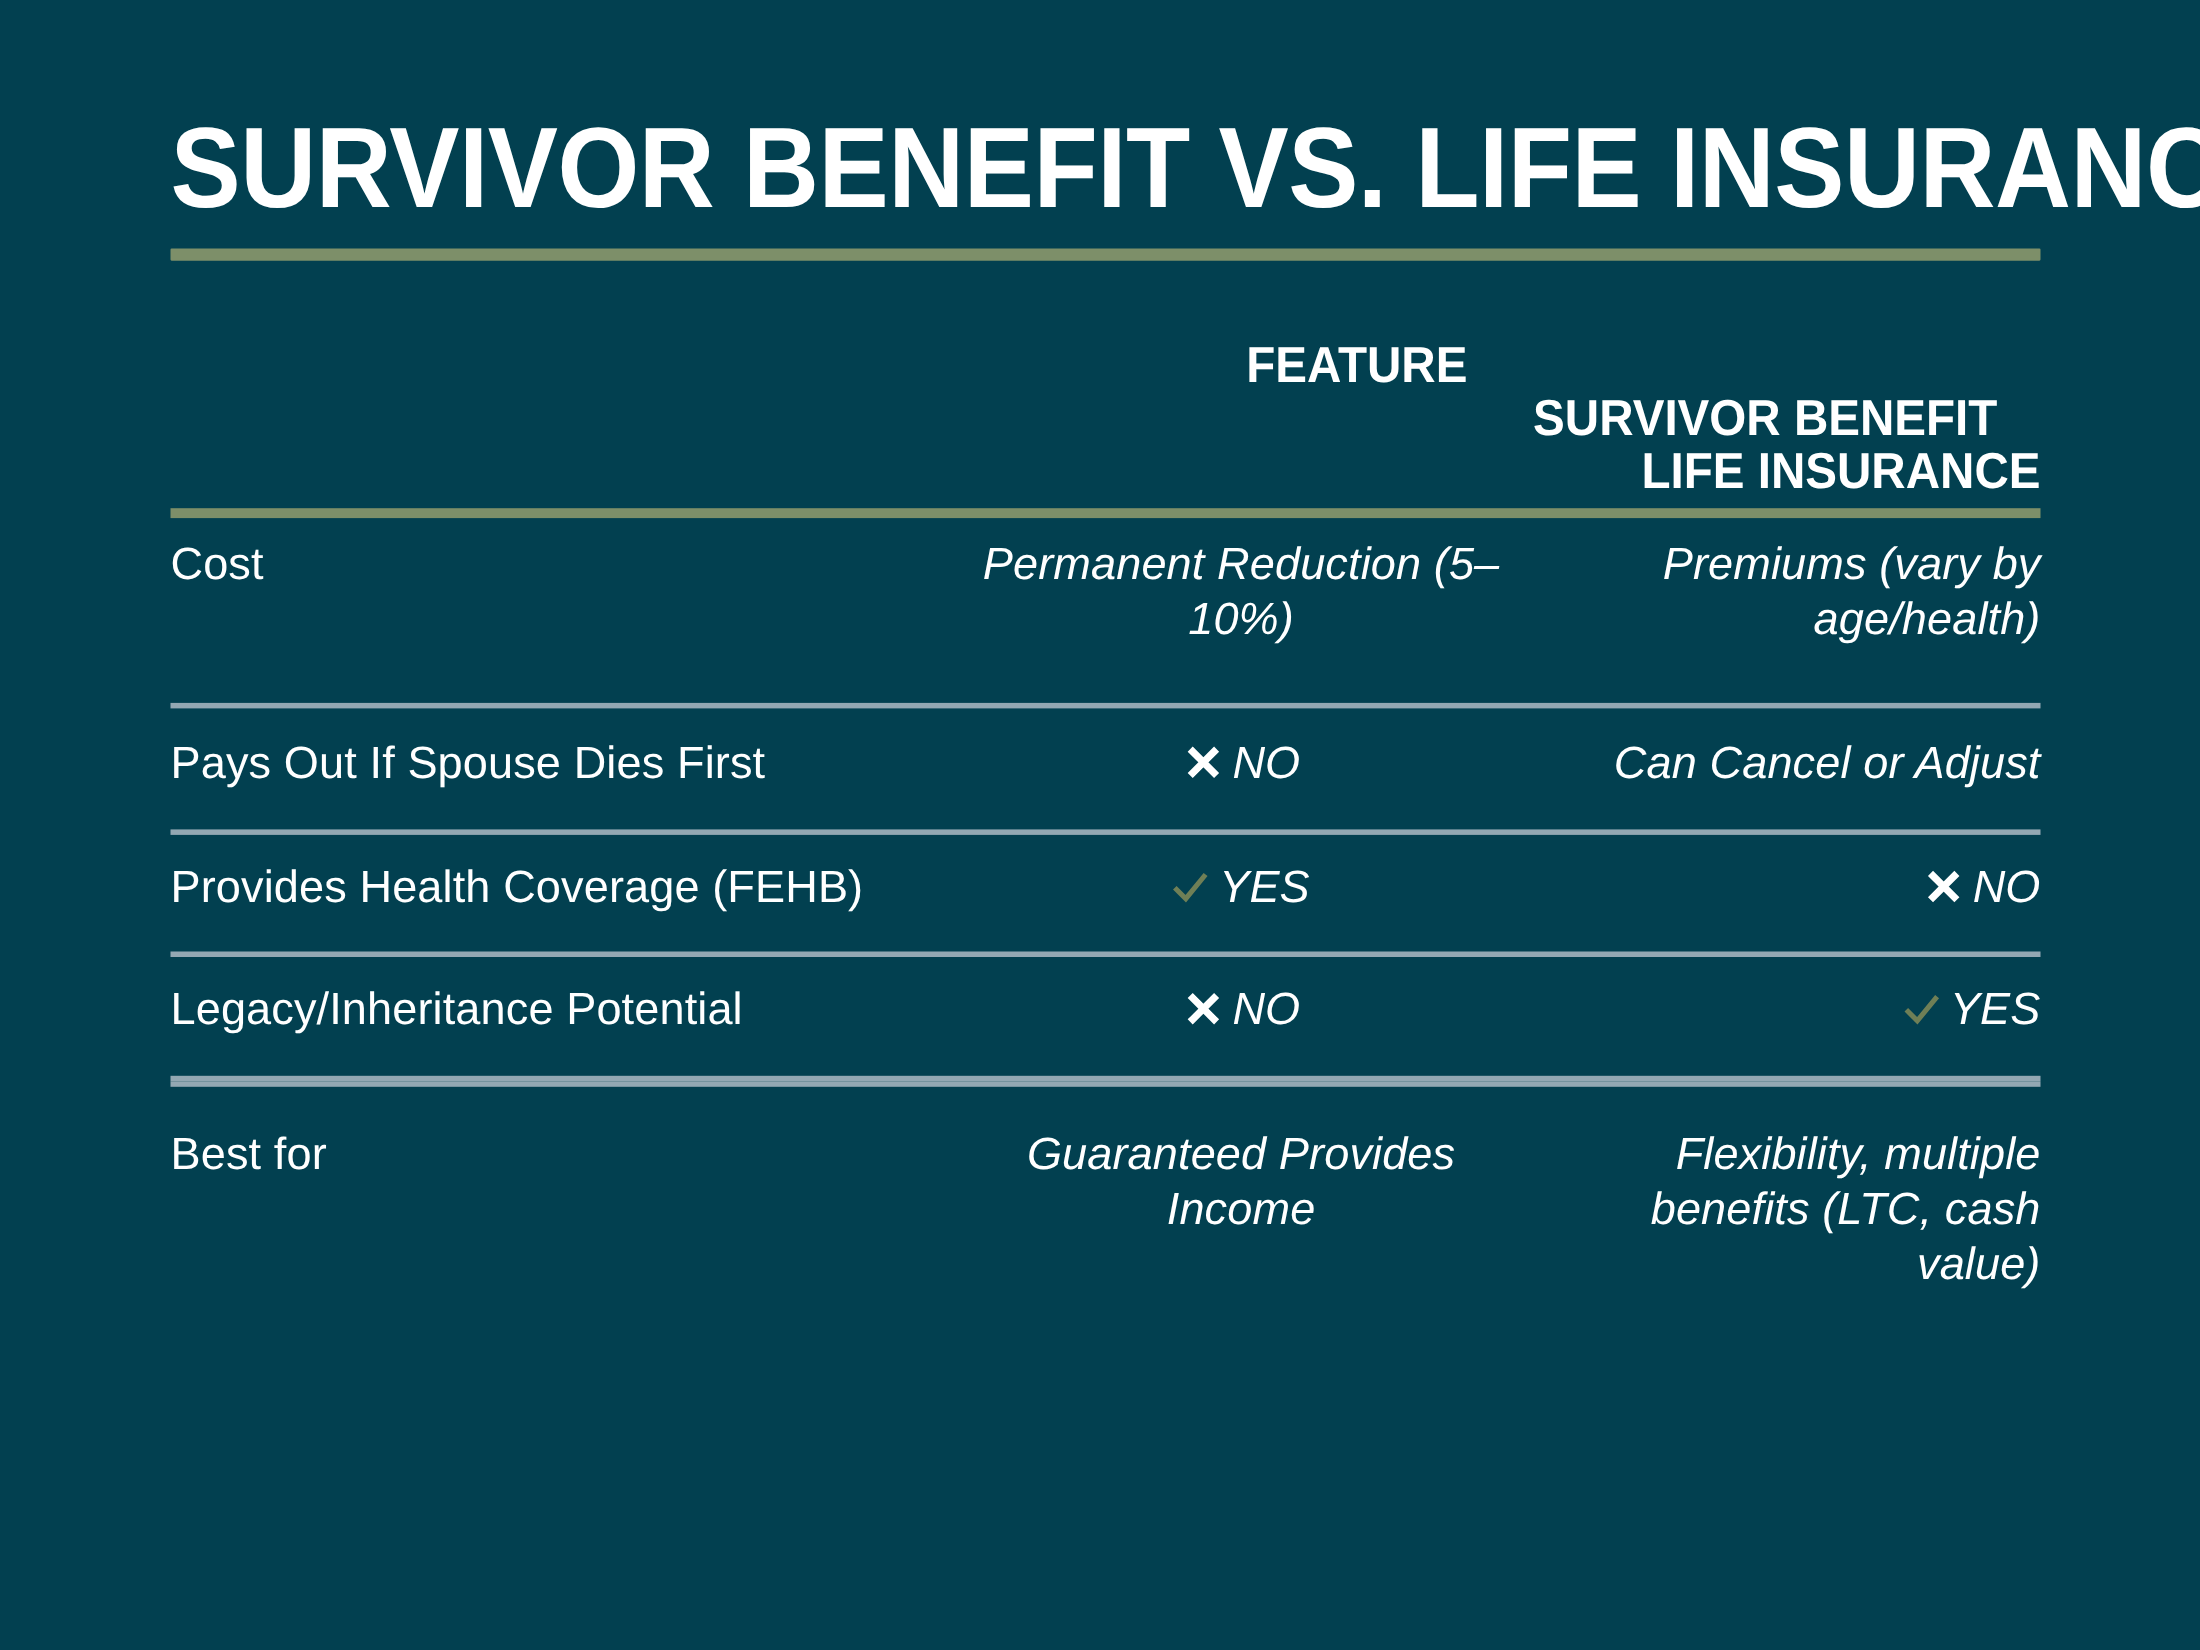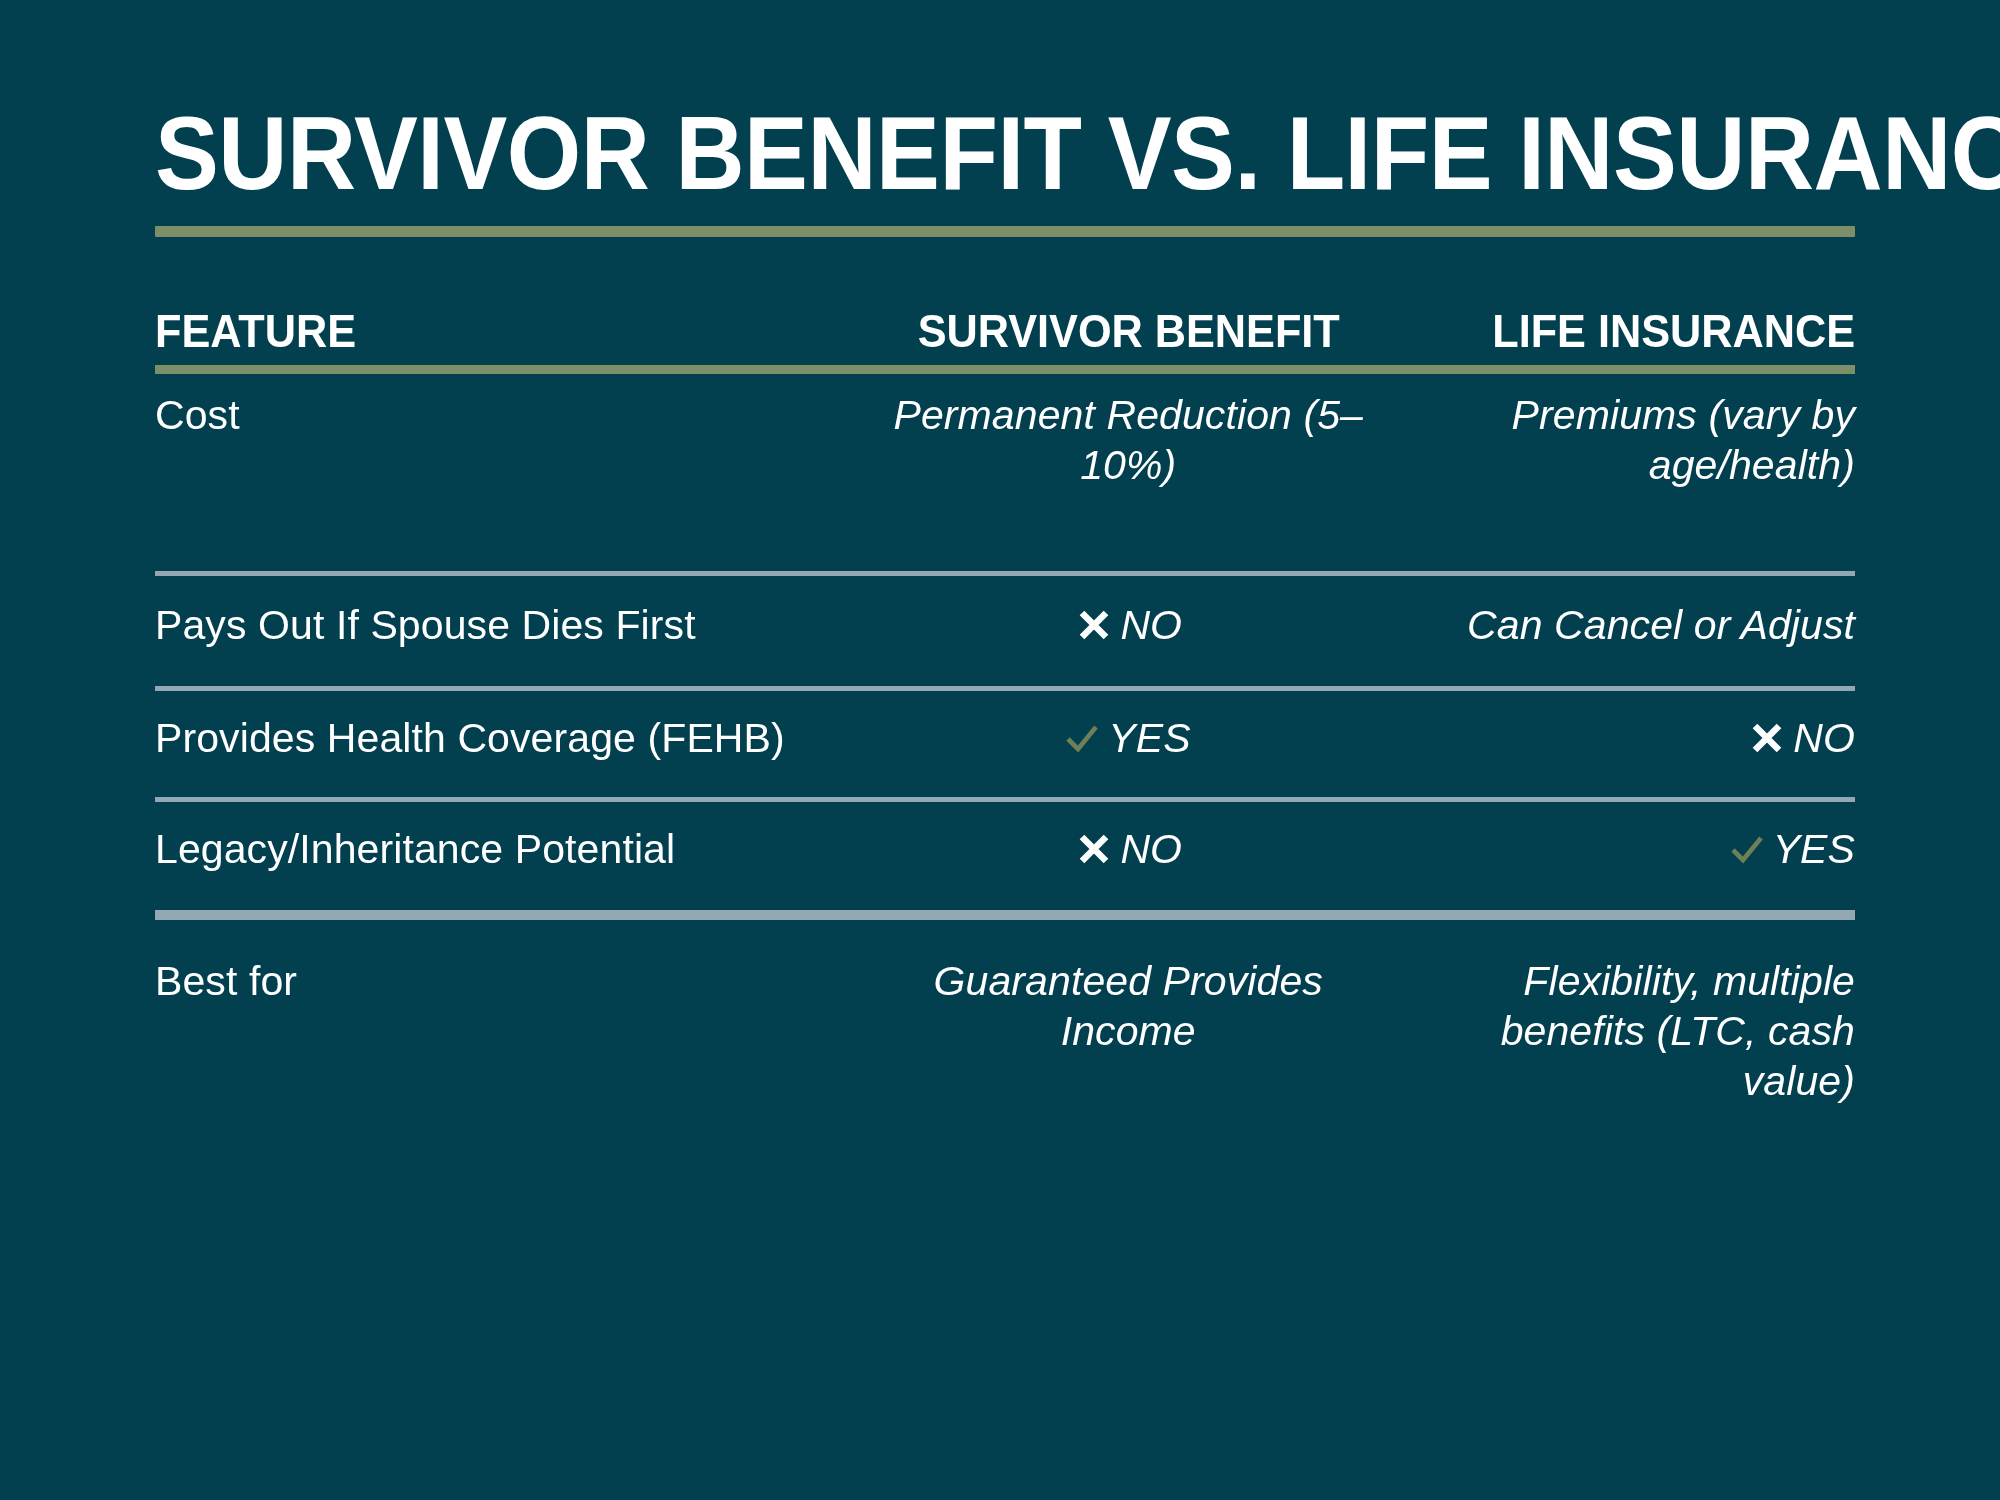--- a/index.html
+++ b/index.html
@@ -71,20 +71,21 @@
     box-sizing: border-box;
   }
   .col-feature  { width: 42.5%; padding-right: 22px; text-align: left;   }
   .col-survivor { width: 29.5%; padding: 0 10px;     text-align: center; }
   .col-life     { width: 28.0%; padding-left: 10px;  text-align: right;  }
 
   
   .header-row {
     align-items: flex-end;
     padding-bottom: 8px;
+    flex-direction: column;
   }
   .header-row .col {
     color: #ffffff;
     font-family: "Liberation Sans Narrow", "Liberation Sans", sans-serif;
     font-weight: 700;
     font-size: 46px;
     line-height: 1.05;
     letter-spacing: 0px;
     text-transform: uppercase;
     transform: scaleX(0.94);
@@ -136,21 +137,21 @@
   .mark {
     display: inline-block;
     width: 40px;
     height: 40px;
     flex: 0 0 40px;
     vertical-align: middle;
   }
   .mark svg { display: block; width: 40px; height: 40px; }
 
   
-  .r-cost       { padding-top: 16px; padding-bottom: 81px; }
+  .r-cost       { padding-top: 16px; padding-bottom: 52px; }
   .r-payout     { padding-top: 24px; padding-bottom: 30px; }
   .r-fehb       { padding-top: 22px; padding-bottom: 28px; gap: 12px; }
   .r-legacy     { padding-top: 22px; padding-bottom: 30px; }
   .r-flex       { padding-top: 42px; padding-bottom: 62px; }
   .r-best       { padding-top: 36px; padding-bottom: 20px; }
 </style>
 </head>
 <body>
 
 <div class="poster">

